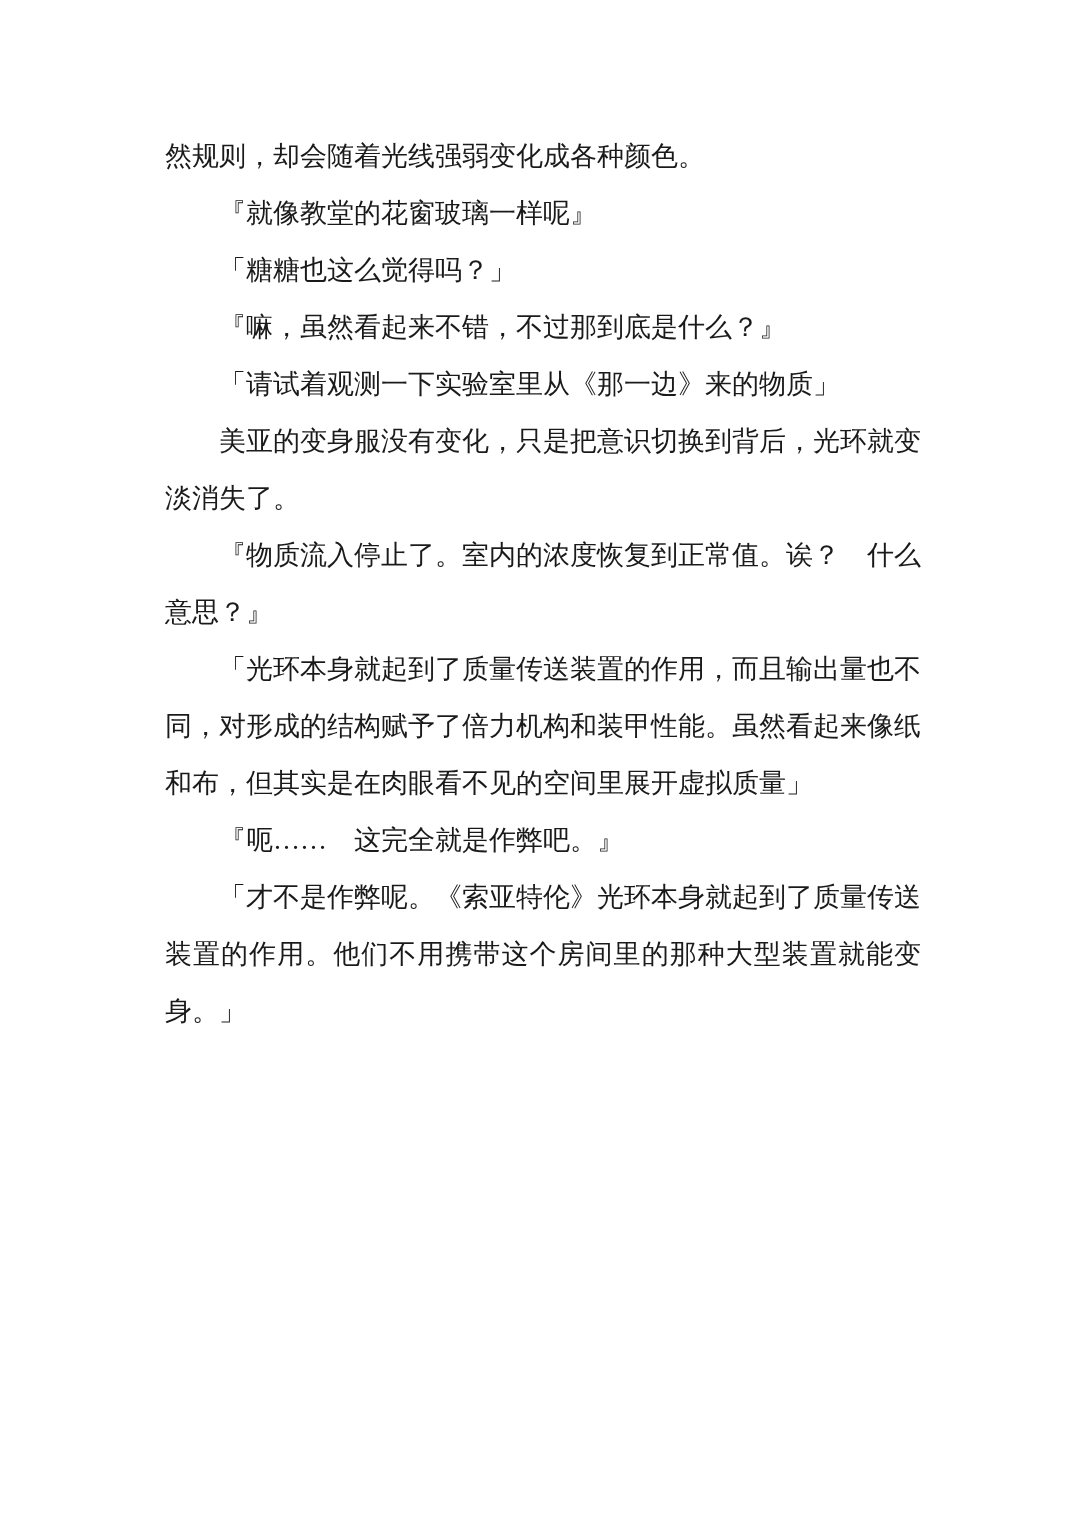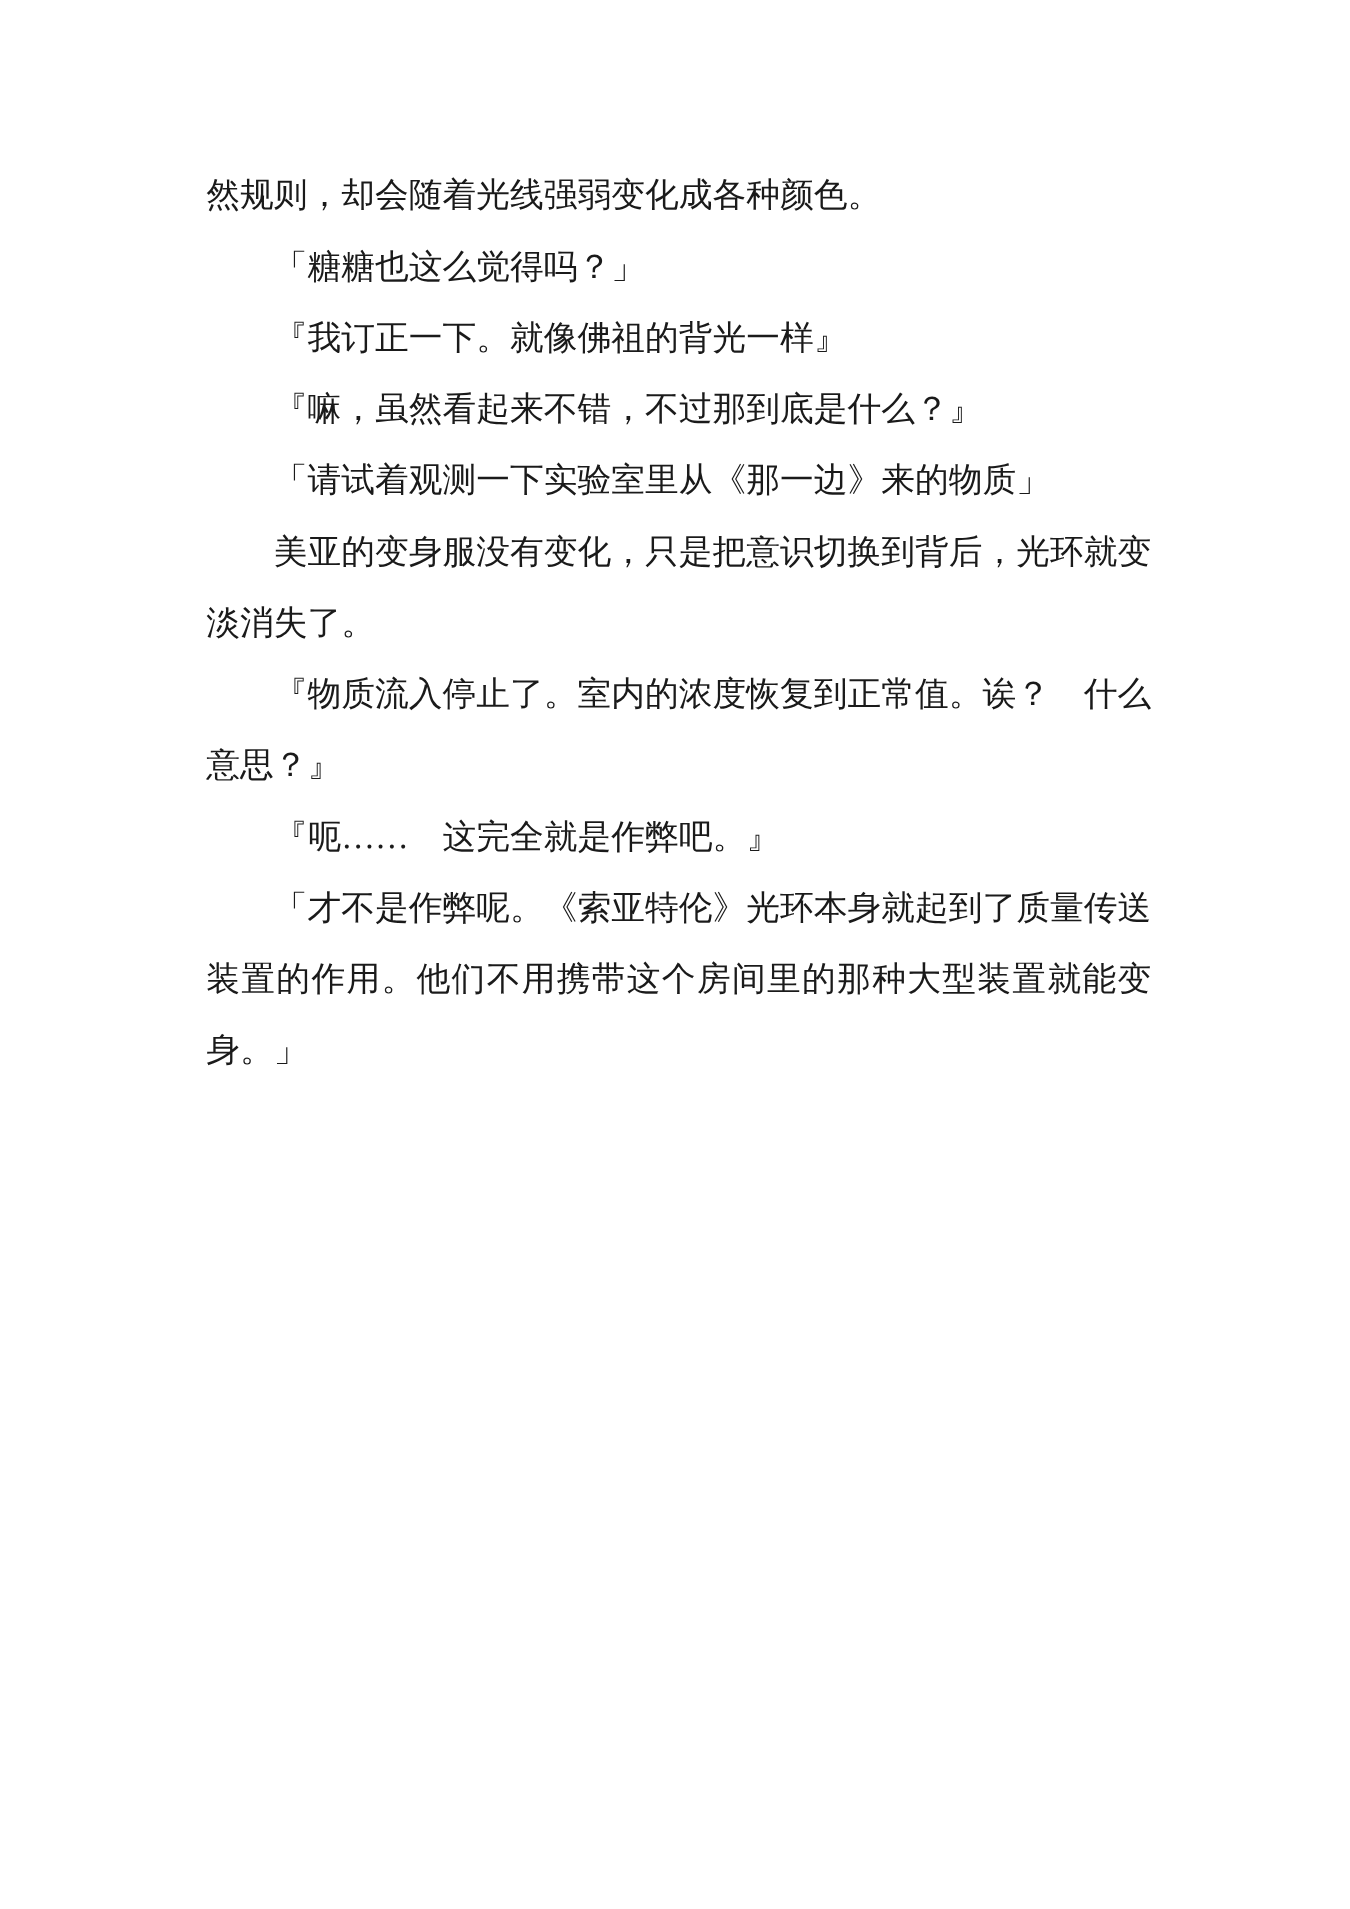--- a/index.html
+++ b/index.html
@@ -32,21 +32,22 @@
   }
   .page p.continuation {
     text-indent: 0;
   }
 </style>
 </head>
 <body>
 
 <main class="page">
   <p class="continuation">然规则，却会随着光线强弱变化成各种颜色。</p>
+  <p>『就像教堂的花窗玻璃一样呢』</p>
   <p>「糖糖也这么觉得吗？」</p>
-  <p>『我订正一下。就像佛祖的背光一样』</p>
   <p>『嘛，虽然看起来不错，不过那到底是什么？』</p>
   <p>「请试着观测一下实验室里从《那一边》来的物质」</p>
   <p>美亚的变身服没有变化，只是把意识切换到背后，光环就变淡消失了。</p>
   <p>『物质流入停止了。室内的浓度恢复到正常值。诶？　什么意思？』</p>
+  <p>「光环本身就起到了质量传送装置的作用，而且输出量也不同，对形成的结构赋予了倍力机构和装甲性能。虽然看起来像纸和布，但其实是在肉眼看不见的空间里展开虚拟质量」</p>
   <p>『呃……　这完全就是作弊吧。』</p>
   <p>「才不是作弊呢。《索亚特伦》光环本身就起到了质量传送装置的作用。他们不用携带这个房间里的那种大型装置就能变身。」</p>
 </main>
 
 </body></html>

